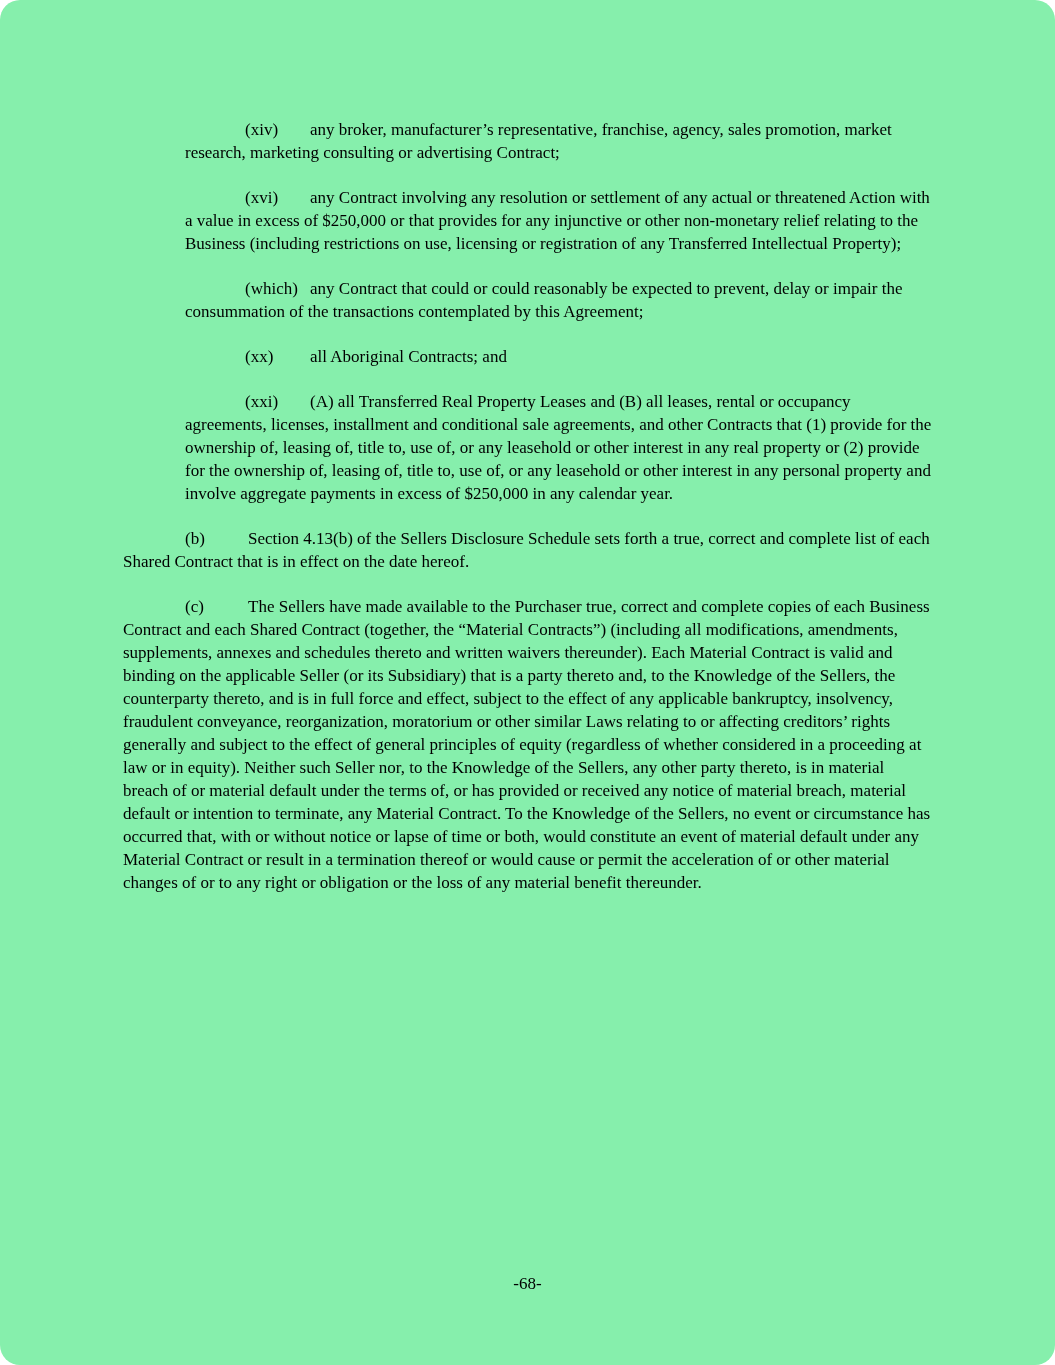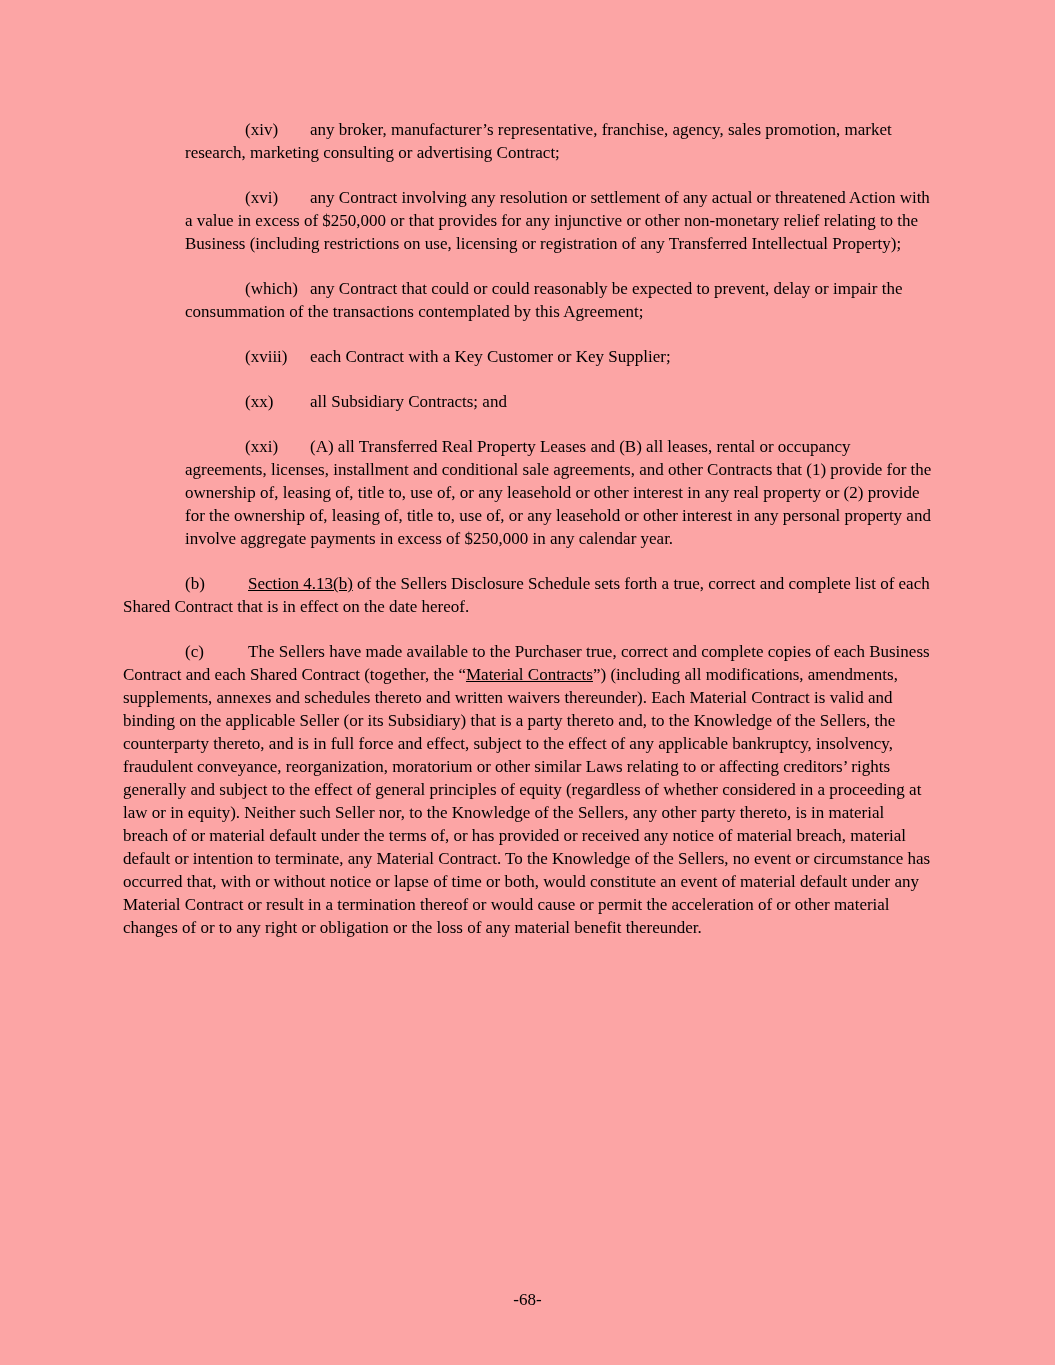--- a/index.html
+++ b/index.html
@@ -4,28 +4,29 @@
 <style>
   html, body {
     margin: 0;
     padding: 0;
     background: #ffffff;
   }
   .page {
     position: relative;
     width: 1055px;
     height: 1365px;
-    background: #fca5a5;
+    background: #86efac;
     box-sizing: border-box;
     padding: 118px 123px 6px 123px;
     font-family: "Liberation Serif", "DejaVu Serif", serif;
     font-size: 17px;
     line-height: 23px;
     color: #000000;
     overflow: hidden;
+    border-radius: 20px;
   }
   .content {
     width: 809px;
   }
   p {
     margin: 0 0 22px 0;
     text-align: left;
   }
   p.clause {
     margin-left: 62px;
@@ -39,50 +40,48 @@
   p.para {
     margin-left: 0;
     text-indent: 62px;
   }
   .plabel {
     display: inline-block;
     min-width: 63px;
     text-indent: 0;
   }
   .underline {
-    text-decoration: underline;
   }
   .page-number {
     position: absolute;
     left: 0;
     right: 0;
-    bottom: 54px;
+    bottom: 70px;
     text-align: center;
     font-family: "Liberation Serif", "DejaVu Serif", serif;
     font-size: 17px;
     color: #000000;
   }
 </style>
 </head>
 <body>
 
 <div class="page">
   <div class="content">
 
     <p class="clause"><span class="num">(xiv)</span><span>any broker, manufacturer’s representative, franchise, agency, sales promotion, market research, marketing consulting or advertising Contract;</span></p>
 
 
     <p class="clause"><span class="num">(xvi)</span><span>any Contract involving any resolution or settlement of any actual or threatened Action with a value in excess of $250,000 or that provides for any injunctive or other non-monetary relief relating to the Business (including restrictions on use, licensing or registration of any Transferred Intellectual Property);</span></p>
 
     <p class="clause"><span class="num">(which)</span><span>any Contract that could or could reasonably be expected to prevent, delay or impair the consummation of the transactions contemplated by this Agreement;</span></p>
 
-    <p class="clause"><span class="num">(xviii)</span><span>each Contract with a Key Customer or Key Supplier;</span></p>
 
 
-    <p class="clause"><span class="num">(xx)</span><span>all Subsidiary Contracts; and</span></p>
+    <p class="clause"><span class="num">(xx)</span><span>all Aboriginal Contracts; and</span></p>
 
     <p class="clause"><span class="num">(xxi)</span><span>(A) all Transferred Real Property Leases and (B) all leases, rental or occupancy agreements, licenses, installment and conditional sale agreements, and other Contracts that (1) provide for the ownership of, leasing of, title to, use of, or any leasehold or other interest in any real property or (2) provide for the ownership of, leasing of, title to, use of, or any leasehold or other interest in any personal property and involve aggregate payments in excess of $250,000 in any calendar year.</span></p>
 
     <p class="para"><span class="plabel">(b)</span><span class="underline">Section 4.13(b)</span><span> of the Sellers Disclosure Schedule sets forth a true, correct and complete list of each Shared Contract that is in effect on the date hereof.</span></p>
 
     <p class="para"><span class="plabel">(c)</span><span>The Sellers have made available to the Purchaser true, correct and complete copies of each Business Contract and each Shared Contract (together, the “</span><span class="underline">Material Contracts</span><span>”) (including all modifications, amendments, supplements, annexes and schedules thereto and written waivers thereunder).  Each Material Contract is valid and binding on the applicable Seller (or its Subsidiary) that is a party thereto and, to the Knowledge of the Sellers, the counterparty thereto, and is in full force and effect, subject to the effect of any applicable bankruptcy, insolvency, fraudulent conveyance, reorganization, moratorium or other similar Laws relating to or affecting creditors’ rights generally and subject to the effect of general principles of equity (regardless of whether considered in a proceeding at law or in equity).  Neither such Seller nor, to the Knowledge of the Sellers, any other party thereto, is in material breach of or material default under the terms of, or has provided or received any notice of material breach, material default or intention to terminate, any Material Contract.  To the Knowledge of the Sellers, no event or circumstance has occurred that, with or without notice or lapse of time or both, would constitute an event of material default under any Material Contract or result in a termination thereof or would cause or permit the acceleration of or other material changes of or to any right or obligation or the loss of any material benefit thereunder.</span></p>
 
   </div>
 
   <div class="page-number">-68-</div>

